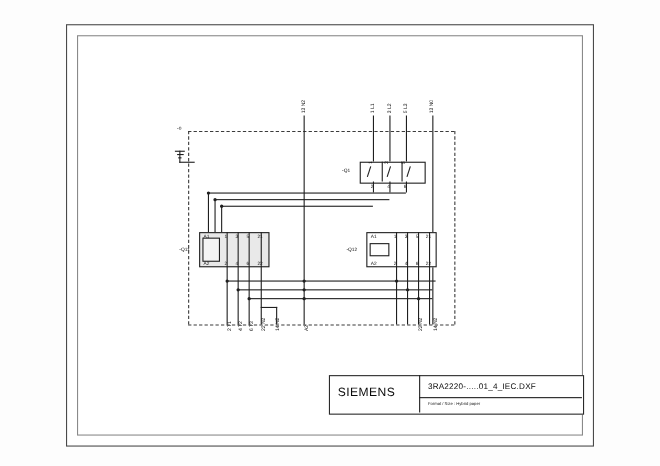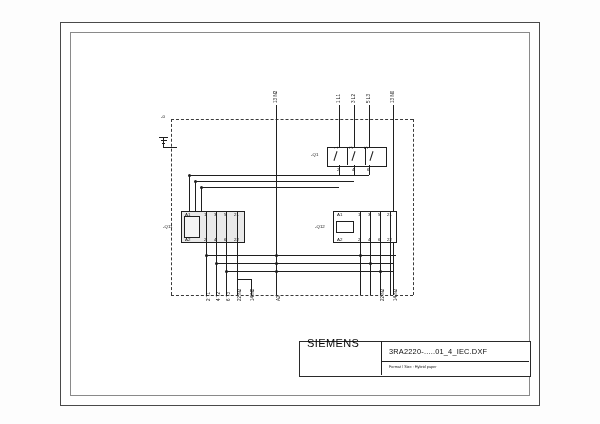--- a/index.html
+++ b/index.html
@@ -187,18 +187,18 @@
     <span class="vtxt" style="left:310px;top:268px;">22 N2</span>
     <span class="vtxt" style="left:323px;top:268px;">14 N2</span>
 
     <div class="ln v" style="left:180px;top:246px;height:16px;"></div>
     <div class="ln h" style="left:166px;top:246px;width:15px;"></div>
 
     <div class="tb" style="left:228px;top:308px;width:230px;height:34px;"></div>
     <div class="ln v" style="left:310px;top:308px;height:34px;"></div>
     <div class="ln h" style="left:310px;top:328px;width:148px;"></div>
 
-    <span class="tb-brand" style="left:236px;top:304px;">SIEMENS</span>
+    <span class="tb-brand" style="left:236px;top:318px;">SIEMENS</span>
     <span class="tb-name" style="left:318px;top:314px;">3RA2220-.....01_4_IEC.DXF</span>
     <span class="tb-sub" style="left:318px;top:332px;">Format / Size : Hybrid paper</span>
 
   </div>
 </div>
 
 </body></html>

